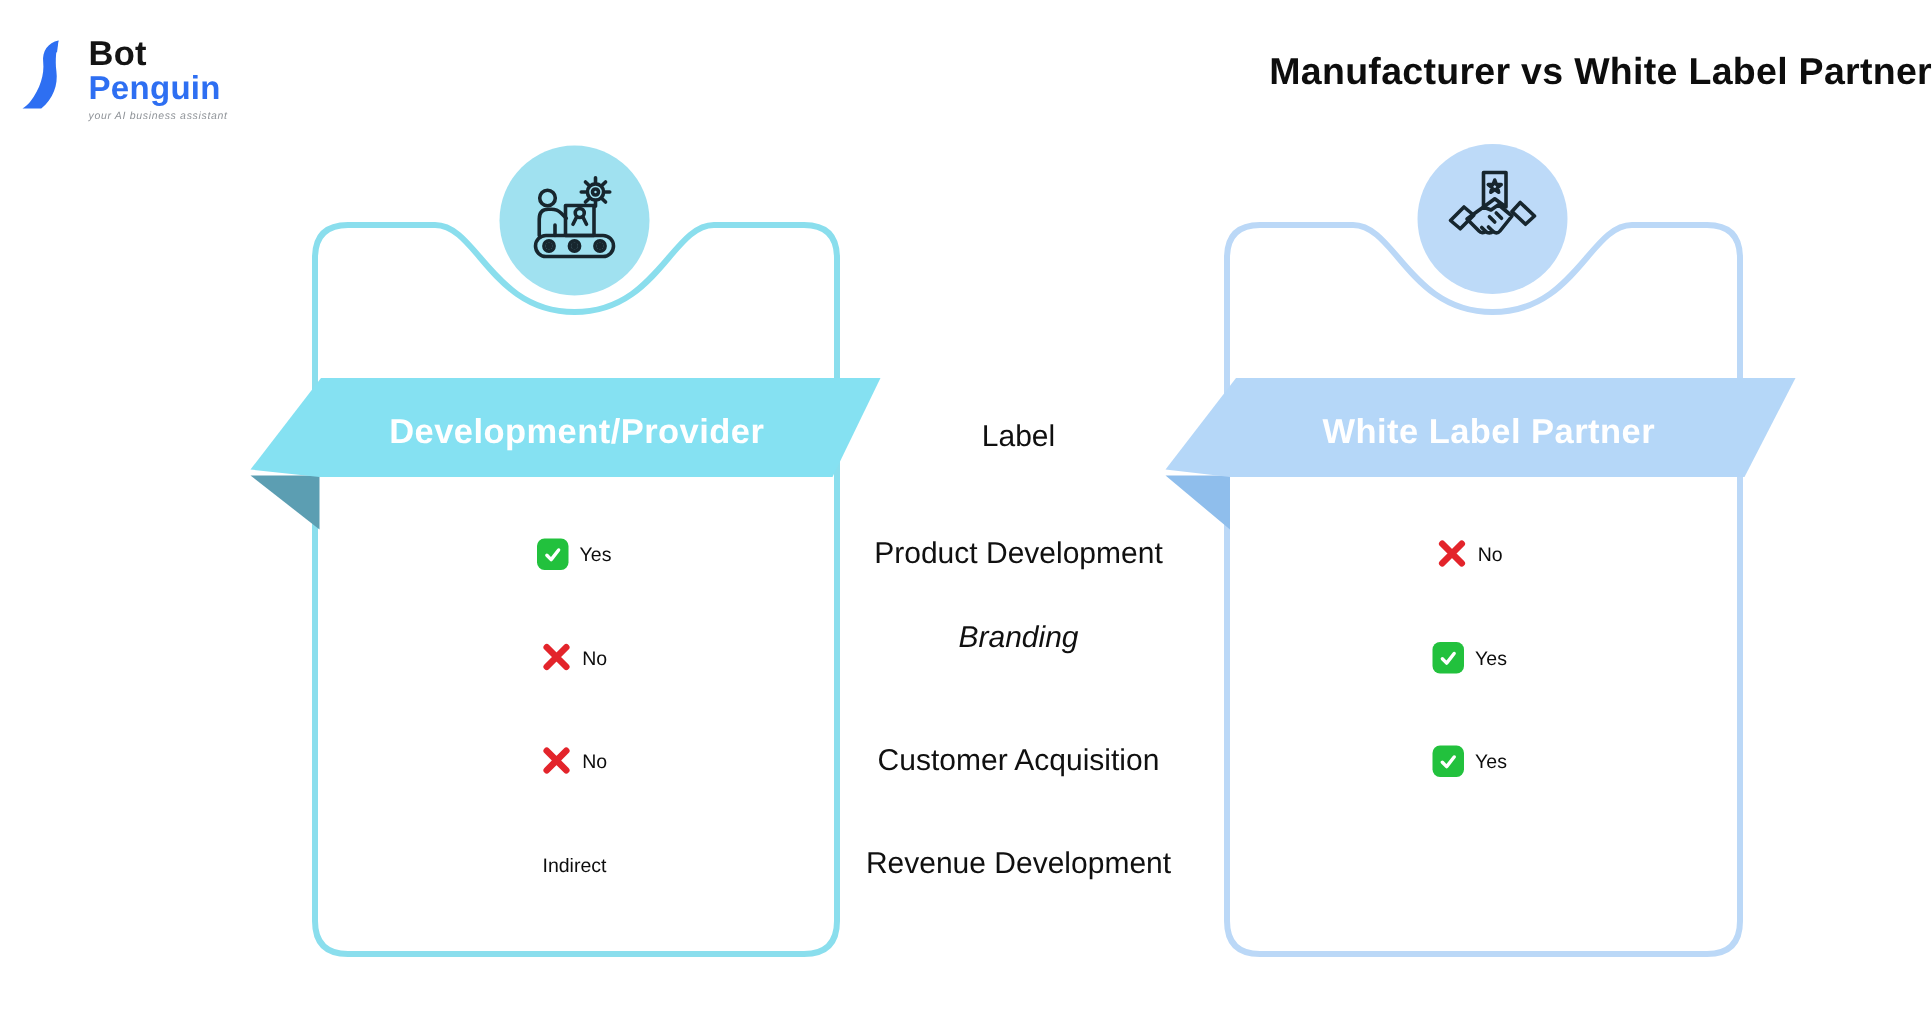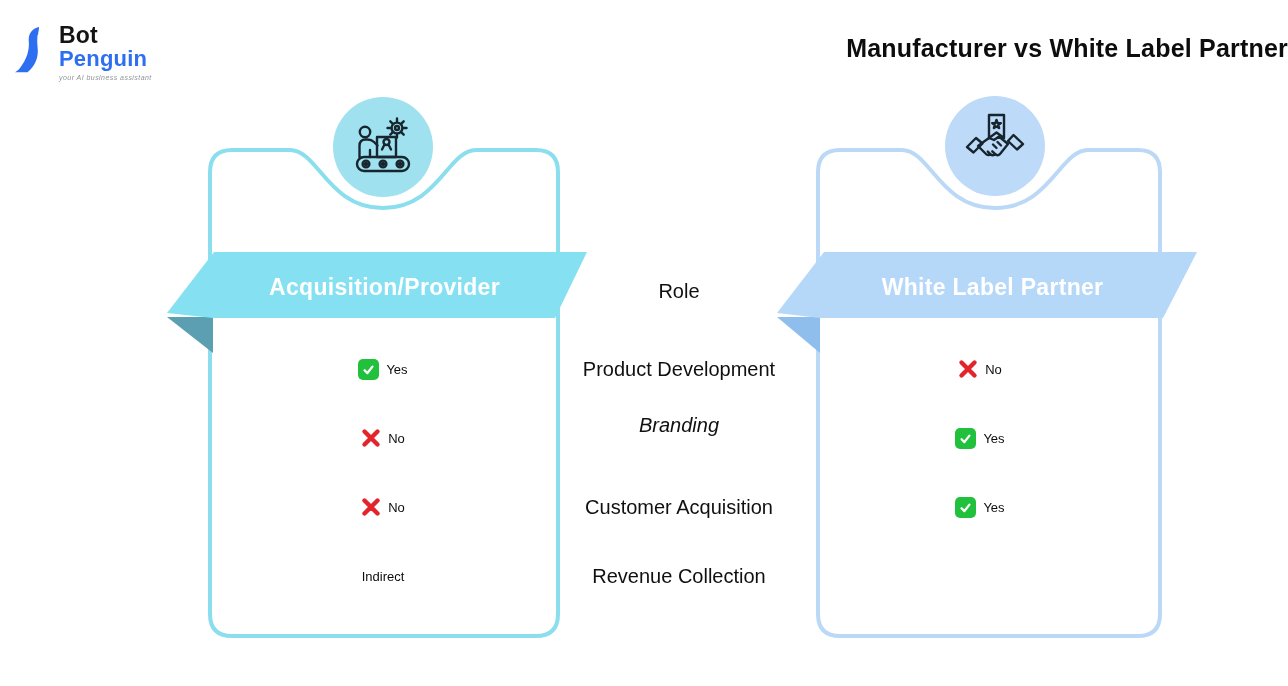--- a/index.html
+++ b/index.html
@@ -111,33 +111,33 @@
         <path d="M19,31 L26,26 L31,28 L36,24.5 L45,32 L37,42 C35.5,43.8 33.5,43.5 32.2,42.2 C31,43.6 28.8,43.6 27.5,42.3 C26.2,43.5 24.2,43.3 23,42 L15,34 Z"></path>
         <path d="M32.2,42.2 L29.3,39.3 M27.5,42.3 L24.8,39.6 M30,32.5 l3.5,3.5 M34.5,30 l3.5,3.5"></path>
       </svg>
     </span>
   </div>
 
   <svg class="abs" style="left:165px;top:250px;" width="424" height="104" viewBox="0 0 424 104">
     <polygon points="2,67 48,67 48,103" fill="#5c9eb2"></polygon>
     <polygon points="2,63 49,2 422,2 390,68 48,68" fill="#85e1f2"></polygon>
   </svg>
-  <div class="abs banner-label banner-label-left">Acquisition/Provider</div>
+  <div class="abs banner-label banner-label-left">Development/Provider</div>
 
   <svg class="abs" style="left:775px;top:250px;" width="424" height="104" viewBox="0 0 424 104">
     <polygon points="2,67 45,67 45,103" fill="#8fbeec"></polygon>
     <polygon points="2,63 49,2 422,2 388,68 45,68" fill="#b5d7f8"></polygon>
   </svg>
   <div class="abs banner-label banner-label-right">White Label Partner</div>
 
-  <div class="abs criterion" style="top:278px;">Role</div>
+  <div class="abs criterion" style="top:278px;">Label</div>
   <div class="abs criterion" style="top:356px;">Product Development</div>
   <div class="abs criterion" style="top:412px;font-style:italic;">Branding</div>
   <div class="abs criterion" style="top:494px;">Customer Acquisition</div>
-  <div class="abs criterion" style="top:563px;">Revenue Collection</div>
+  <div class="abs criterion" style="top:563px;">Revenue Development</div>
 
   <div class="abs value-cell vc-left" style="top:355px;" data-icon="check">
     <span class="badge check-badge">
         <svg width="15" height="15" viewBox="0 0 21 21">
           <polyline points="5,11.5 9,15.5 16,6.5" fill="none" stroke="#ffffff" stroke-width="3.2" stroke-linecap="round" stroke-linejoin="round"></polyline>
         </svg>
       </span>
 
     <span>Yes</span>
   </div>

